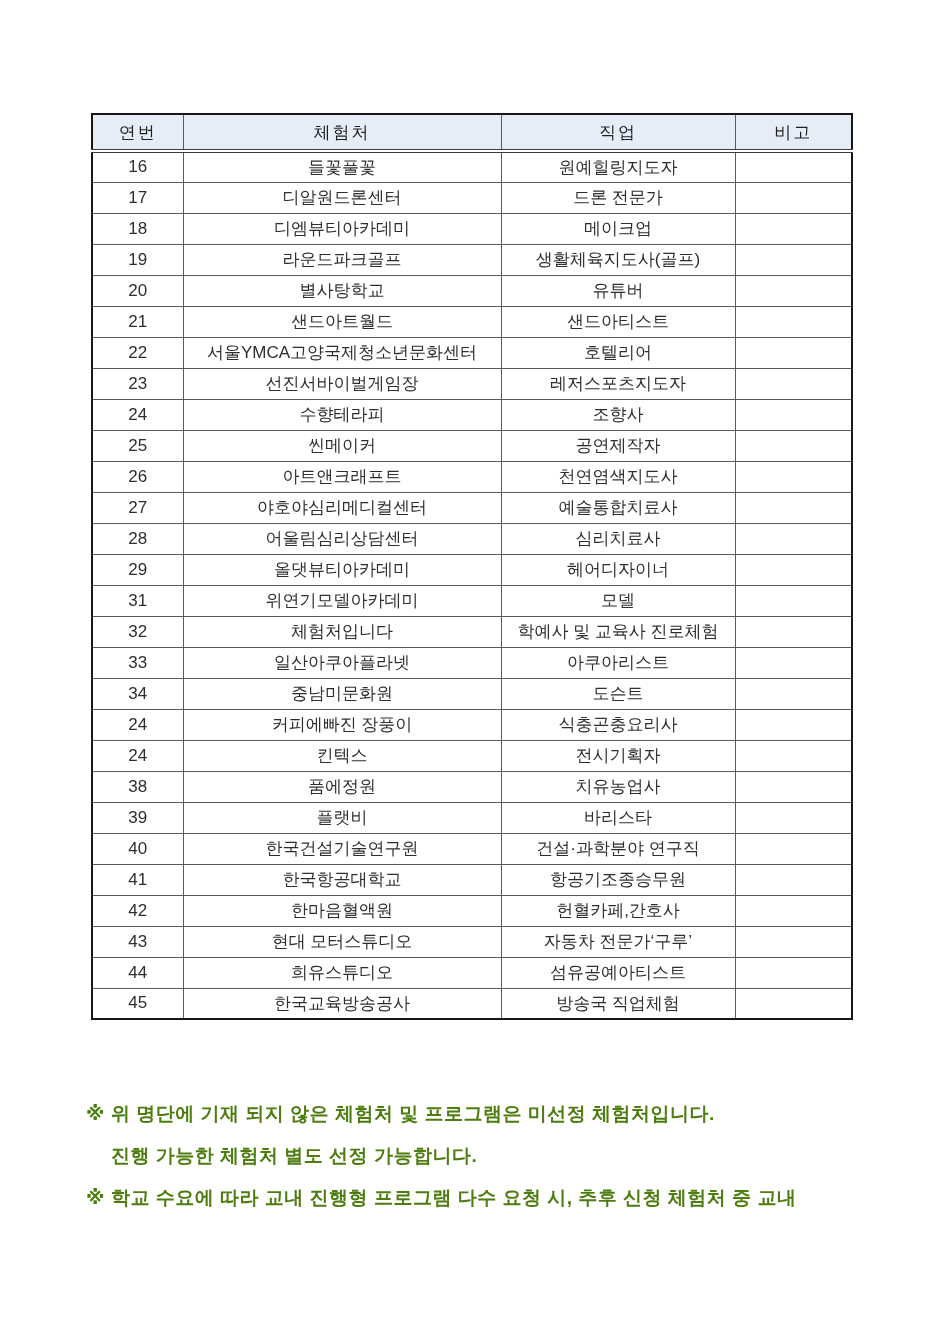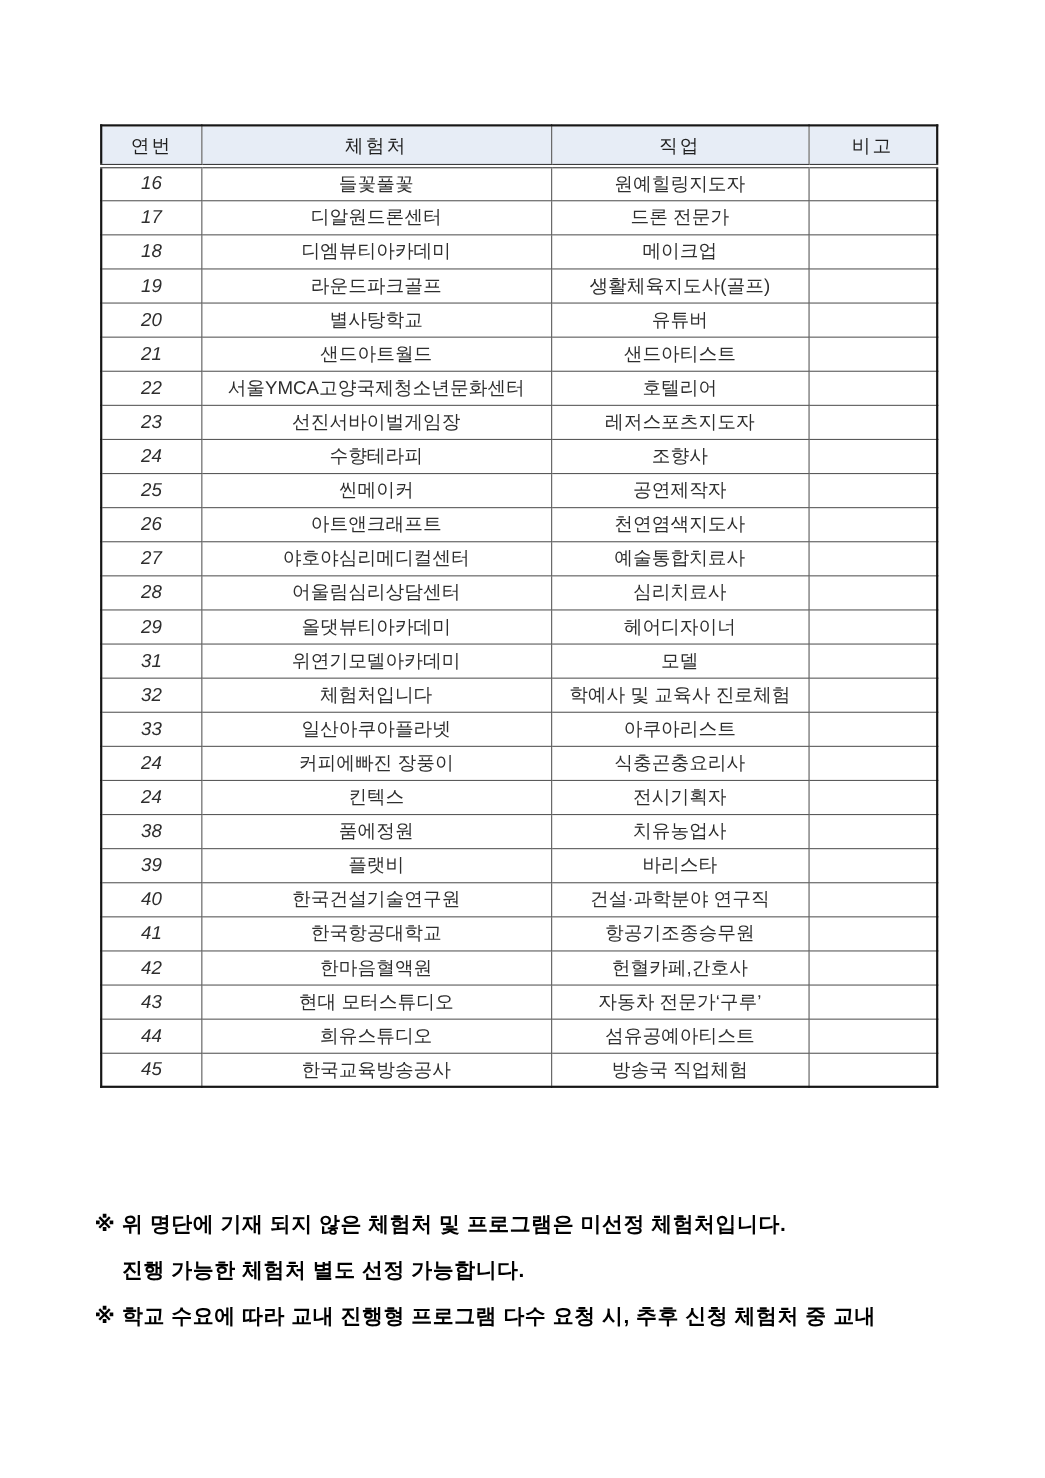--- a/index.html
+++ b/index.html
@@ -50,34 +50,34 @@
     font-weight: 400;
     color: #1f1f1f;
     border-bottom: 4px double #3c3c3c;
     letter-spacing: 2px;
   }
   table.roster tbody td {
     height: 31px;
     color: #2e2e2e;
     background: #ffffff;
   }
-  table.roster tbody td.col-no { letter-spacing: 0; font-style: italic; }
+  table.roster tbody td.col-no { letter-spacing: 0; }
 
   
   .notes {
     position: absolute;
     left: 86px;
     top: 1093px;
     width: 800px;
   }
   .note-line {
     line-height: 42px;
     font-size: 19px;
     font-weight: 700;
-    color: #000000;
+    color: #4d7c0f;
     white-space: nowrap;
     letter-spacing: 0.5px;
   }
   .note-line.cont { padding-left: 25px; }
   .note-line .marker { padding-right: 6px; }
 </style>
 </head>
 <body>
 
 <div class="page">
@@ -212,20 +212,26 @@
     <td class="col-note"></td>
   </tr>
 
   <tr class="data-row">
     <td class="col-no">33</td>
     <td class="col-place">일산아쿠아플라넷</td>
     <td class="col-job">아쿠아리스트</td>
     <td class="col-note"></td>
   </tr>
 
+  <tr class="data-row">
+    <td class="col-no">34</td>
+    <td class="col-place">중남미문화원</td>
+    <td class="col-job">도슨트</td>
+    <td class="col-note"></td>
+  </tr>
 
 
   <tr class="data-row">
     <td class="col-no">24</td>
     <td class="col-place">커피에빠진 장풍이</td>
     <td class="col-job">식충곤충요리사</td>
     <td class="col-note"></td>
   </tr>
 
   <tr class="data-row">

